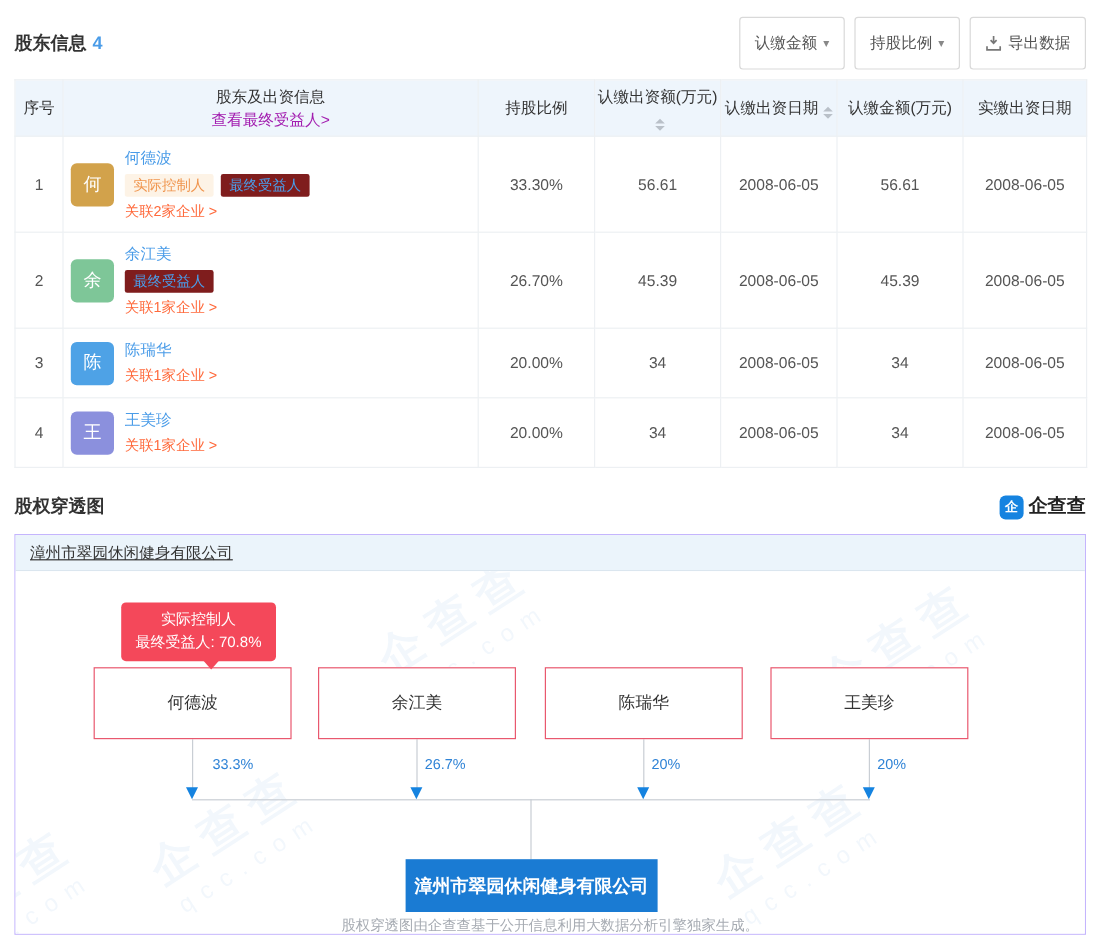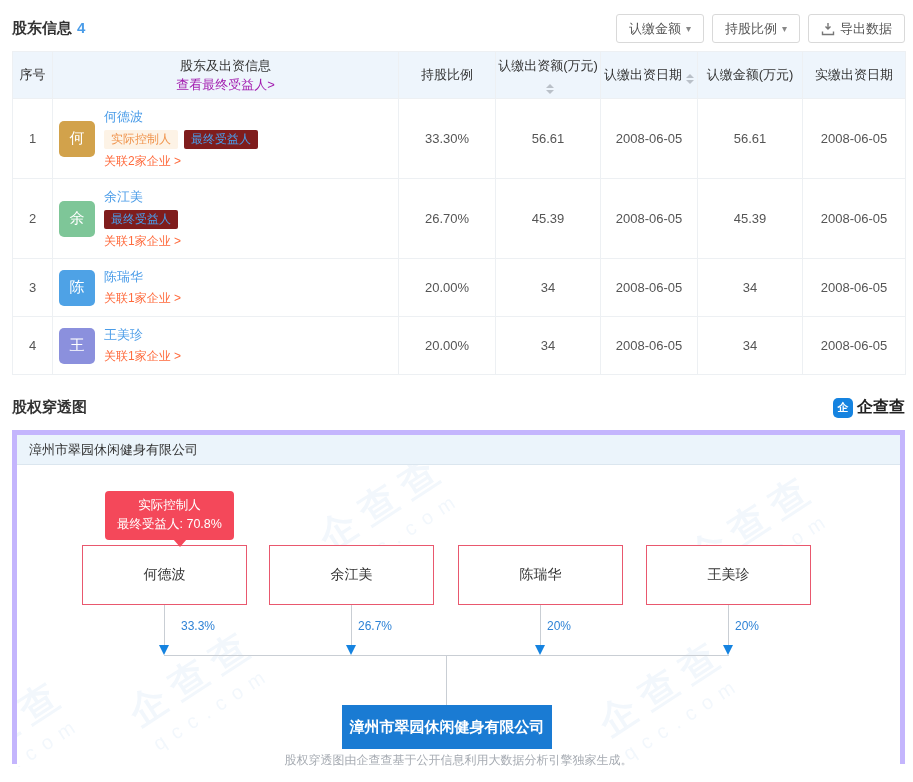--- a/index.html
+++ b/index.html
@@ -15,21 +15,21 @@
   
   .sec1-head{
     display:flex;align-items:center;justify-content:space-between;
     padding:14px 8px 8px 12px;
   }
   .sec-title{font-size:15px;font-weight:bold;color:#333}
   .sec-title .count{color:#4a9ce8;font-weight:bold;margin-left:5px}
   .toolbar{display:flex;gap:8px}
   .tbtn{
     display:inline-flex;align-items:center;gap:5px;
-    height:29px;padding:0 12px;background:#fff;
+    height:44px;padding:0 12px;background:#fff;
     border:1px solid #d9d9d9;border-radius:3px;
     font-size:13px;color:#555;cursor:pointer;
     font-family:inherit;
   }
   .tbtn .caret{font-size:10px;color:#888;font-style:normal}
 
   .sh-table{
     width:893px;margin-left:12px;border-collapse:collapse;table-layout:fixed;
     border:1px solid #e9edf1;font-size:13px;
   }
@@ -70,22 +70,23 @@
   }
   .qcc-brand{display:flex;align-items:center;gap:4px}
   .qcc-mark{
     width:20px;height:20px;border-radius:5px;background:#1583e0;
     color:#fff;font-size:11px;font-weight:bold;
     display:flex;align-items:center;justify-content:center;
   }
   .qcc-text{font-size:16px;color:#222;font-weight:600}
 
   .panel{
-    width:893px;margin-left:12px;border:5px solid #c4b5fd;
+    width:893px;margin-left:12px;border:1px solid #c4b5fd;
     height:334px;
+    text-decoration:underline;
   }
   .panel-head{
     height:30px;background:#ebf4fb;border-bottom:1px solid #dbe6ef;
     display:flex;align-items:center;justify-content:space-between;
     padding:0 10px 0 12px;font-size:13px;color:#333;
   }
   .panel-actions{display:flex;gap:10px}
   .pbtn{
     display:inline-flex;align-items:center;gap:5px;height:24px;padding:0 9px;
     background:#fff;border:1px solid #1a7bd3;border-radius:3px;

